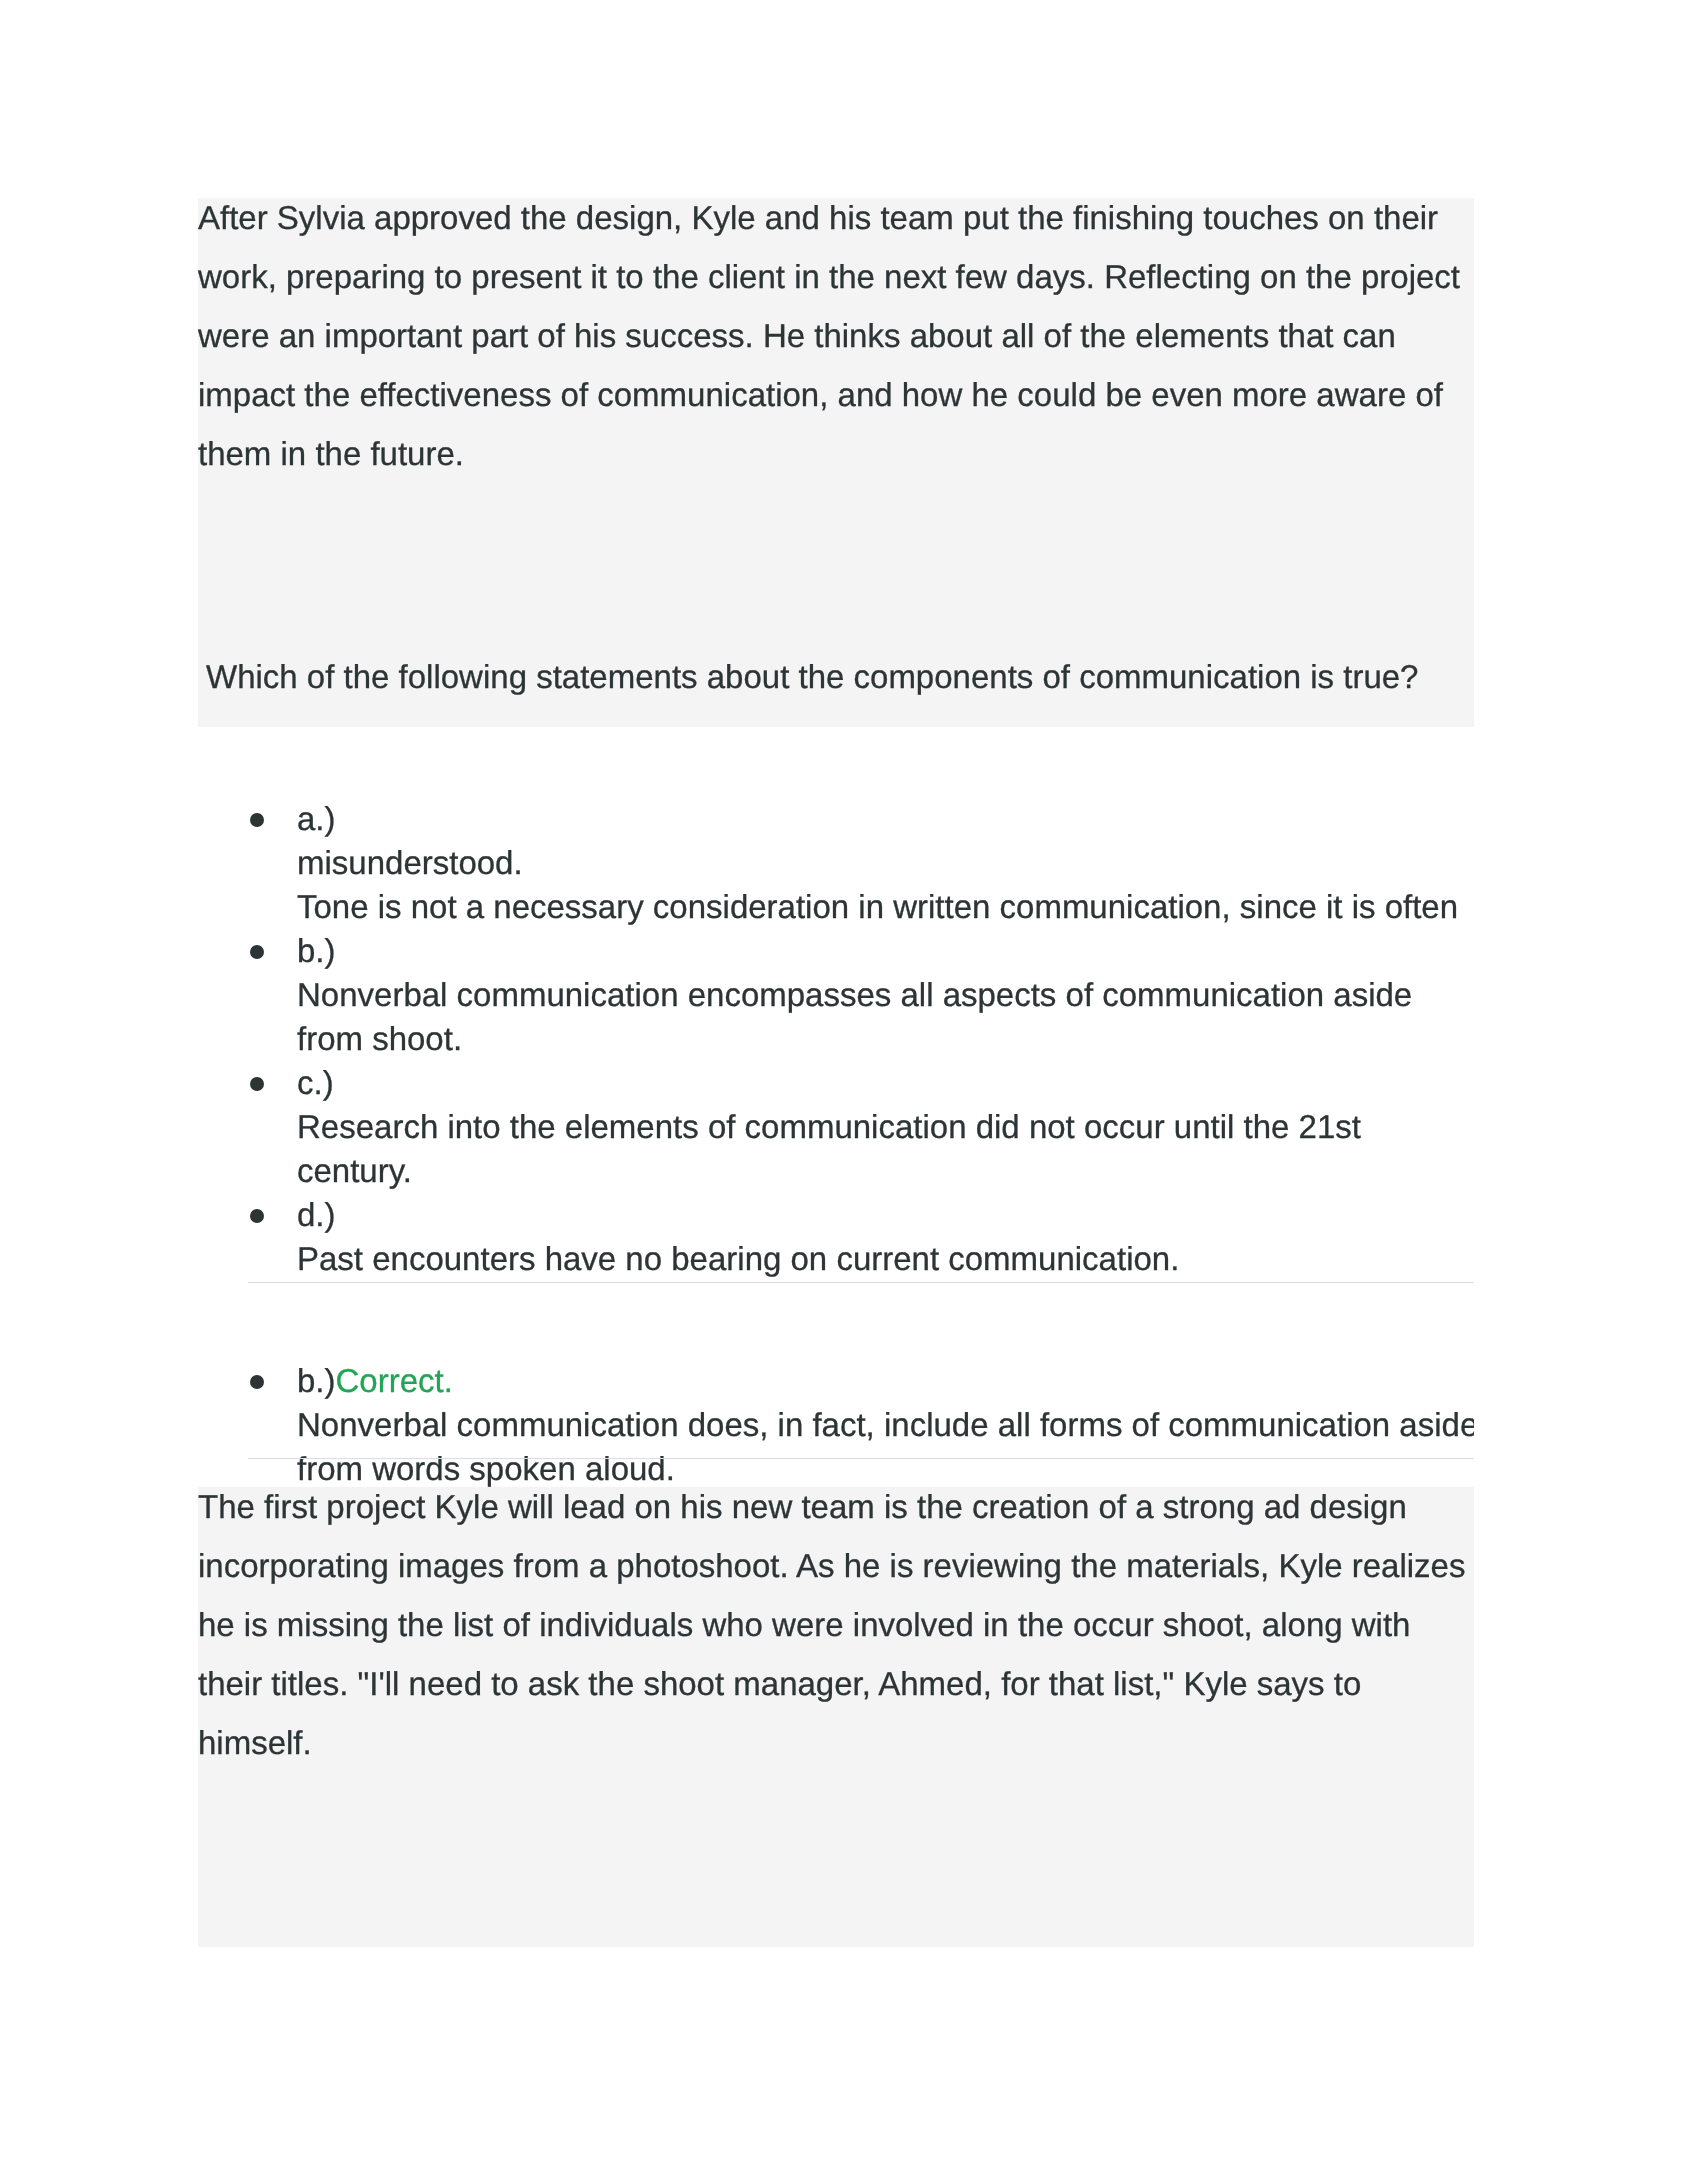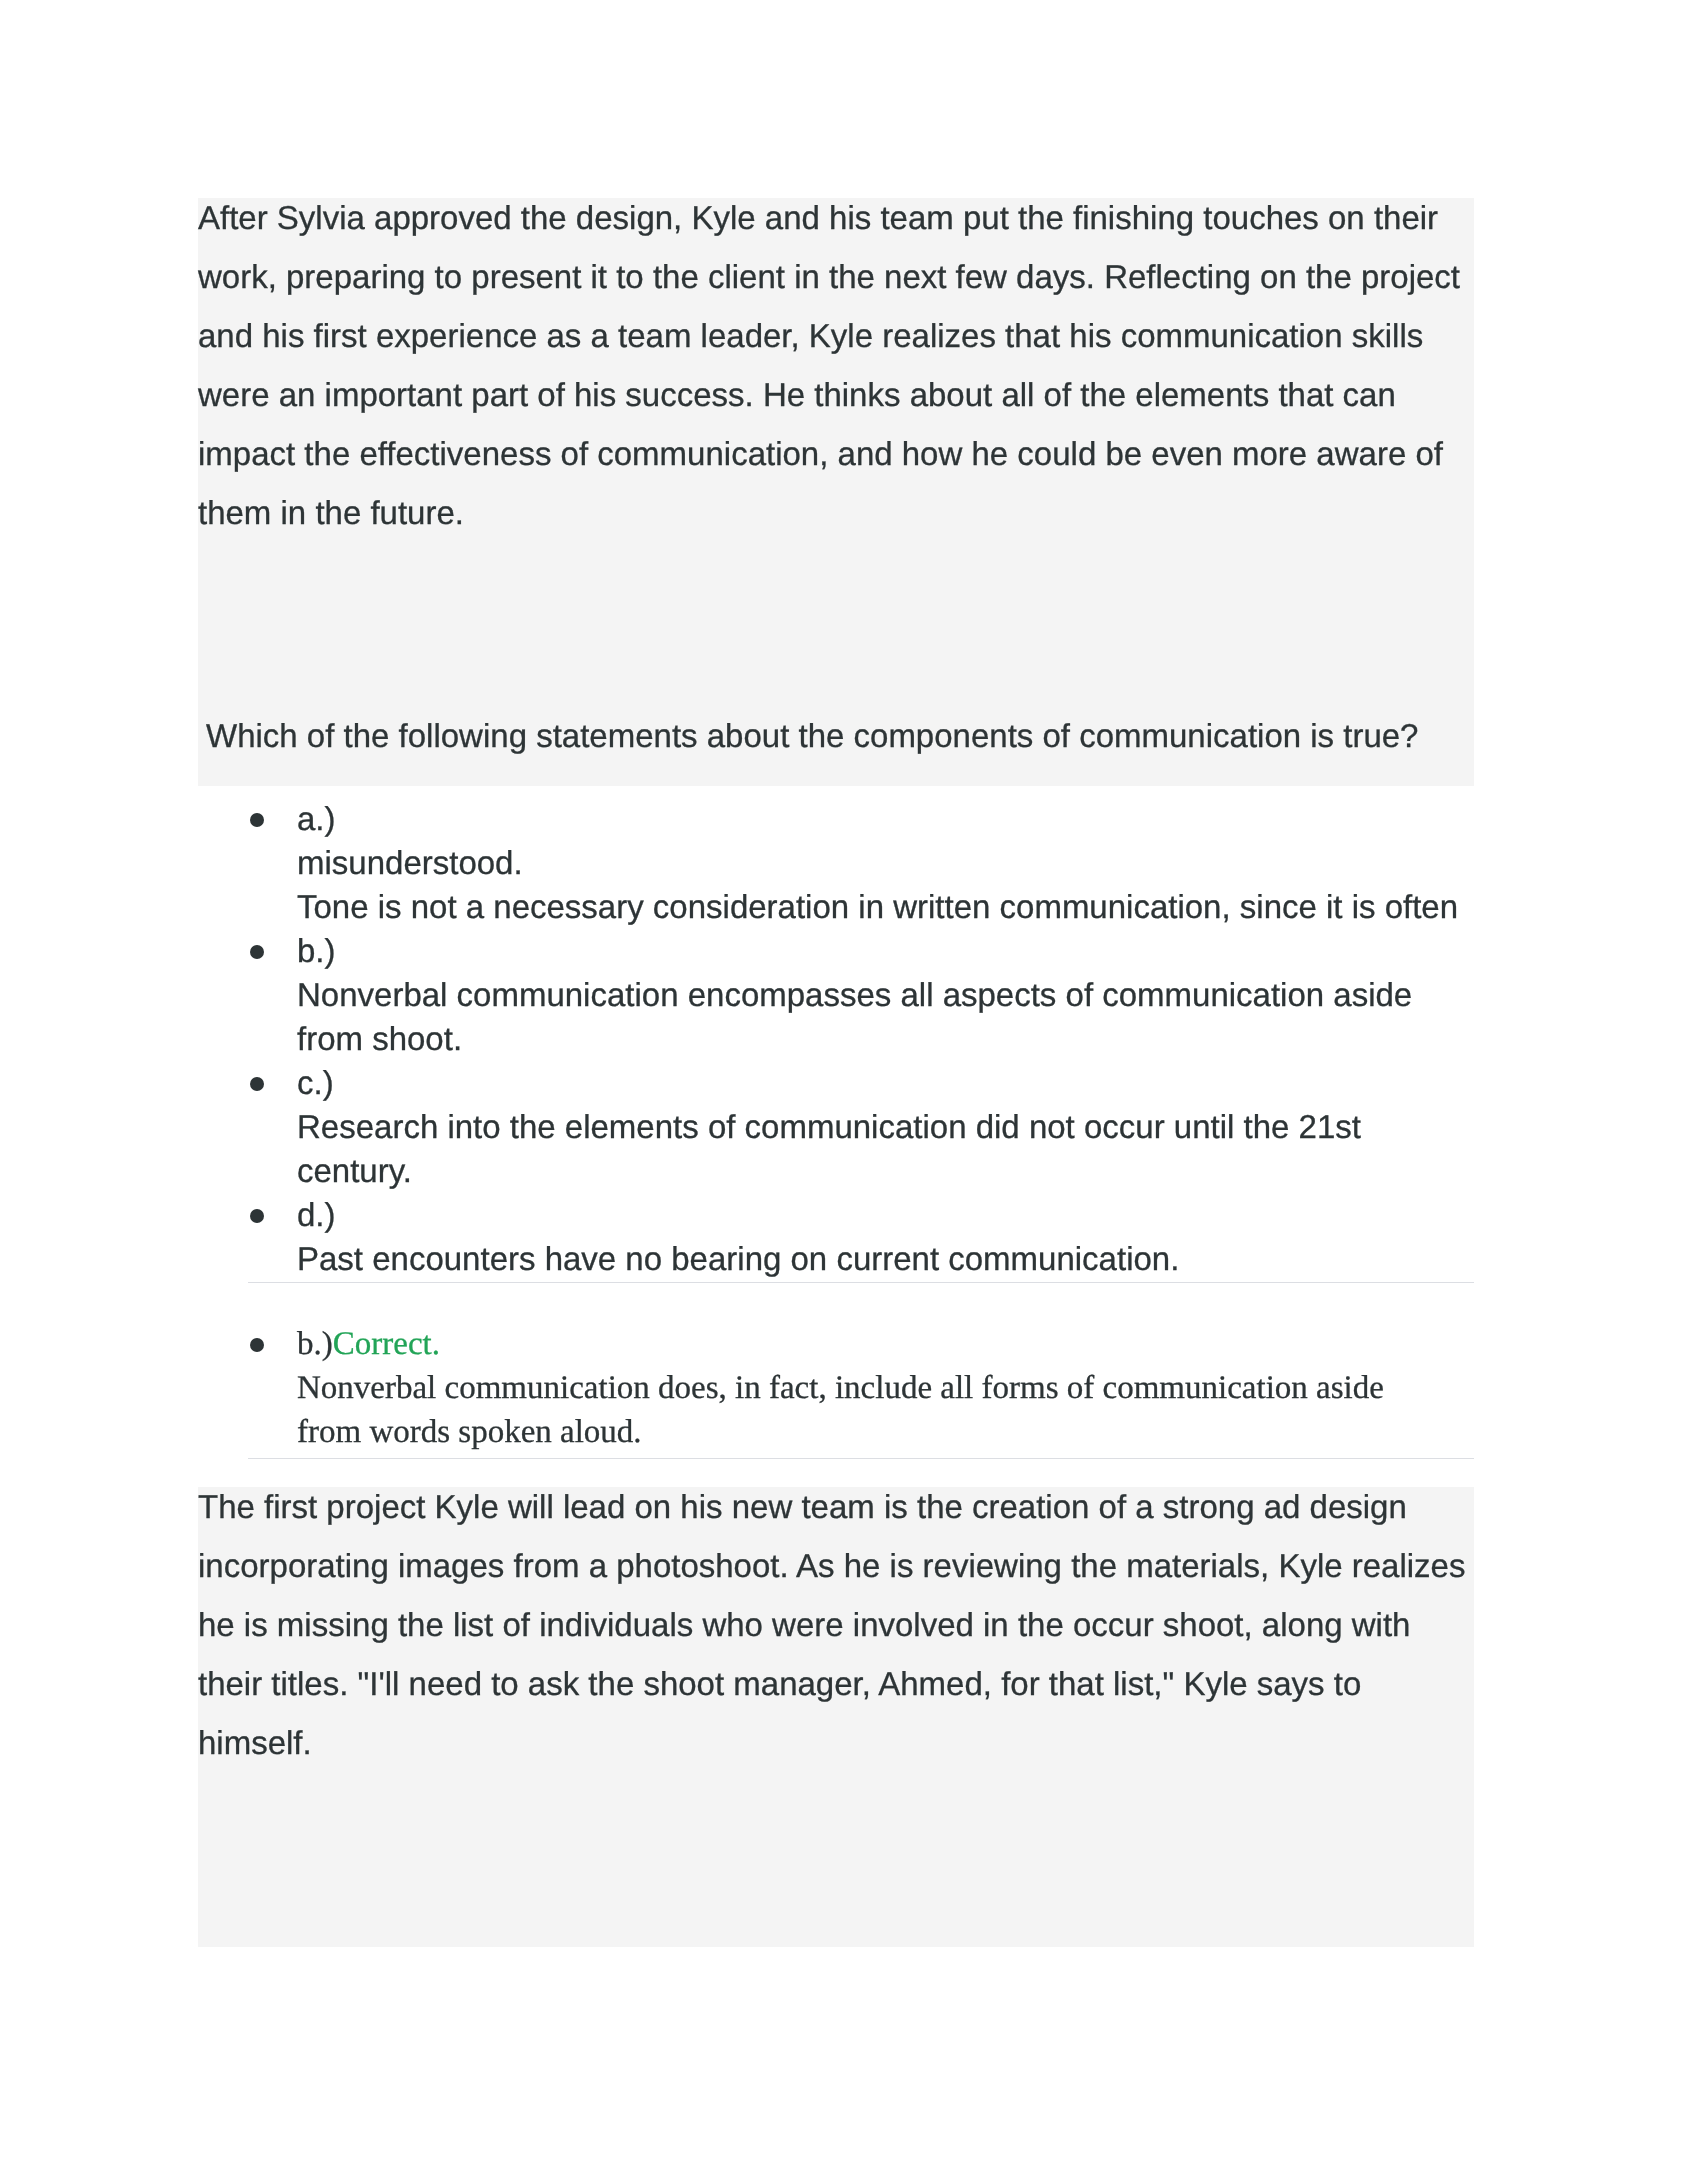--- a/index.html
+++ b/index.html
@@ -29,21 +29,20 @@
   .rule{position:absolute;left:248px;width:1240px;height:1.3px;background:#dcdee3;border:0;margin:0;padding:0;}
 </style>
 </head>
 <body>
 
 <div class="page">
 
   <div class="shaded" id="shaded1" style="top:198px;">
     <div class="line">After Sylvia approved the design, Kyle and his team put the finishing touches on their</div>
     <div class="line">work, preparing to present it to the client in the next few days. Reflecting on the project</div>
-    <div class="line">and his first experience as a team leader, Kyle realizes that his communication skills</div>
     <div class="line">were an important part of his success. He thinks about all of the elements that can</div>
     <div class="line">impact the effectiveness of communication, and how he could be even more aware of</div>
     <div class="line">them in the future.</div>
     <div class="spacer"></div>
     <div class="spacer"></div>
     <div class="question">Which of the following statements about the components of communication is true?</div>
     <div class="pad-bottom"></div>
   </div>
 
   <div class="optlist" id="optlist1" style="top:797px;">
@@ -67,21 +66,21 @@
     </div>
     <div class="opt">
       <span class="bullet" style="top:16px;"></span>
       <div class="oline">d.)</div>
       <div class="oline">Past encounters have no bearing on current communication.</div>
     </div>
   </div>
 
   <hr class="rule" id="rule1" style="top:1282px;">
 
-  <div class="optlist" id="optlist2" style="top:1322px;font-family:Liberation Serif, serif;">
+  <div class="optlist" id="optlist2" style="top:1359px;">
     <div class="opt">
       <span class="bullet" style="top:16px;"></span>
       <div class="oline"><span>b.)</span><span class="correct">Correct.</span></div>
       <div class="oline">Nonverbal communication does, in fact, include all forms of communication aside</div>
       <div class="oline">from words spoken aloud.</div>
     </div>
   </div>
 
   <hr class="rule" id="rule2" style="top:1458px;">
 

